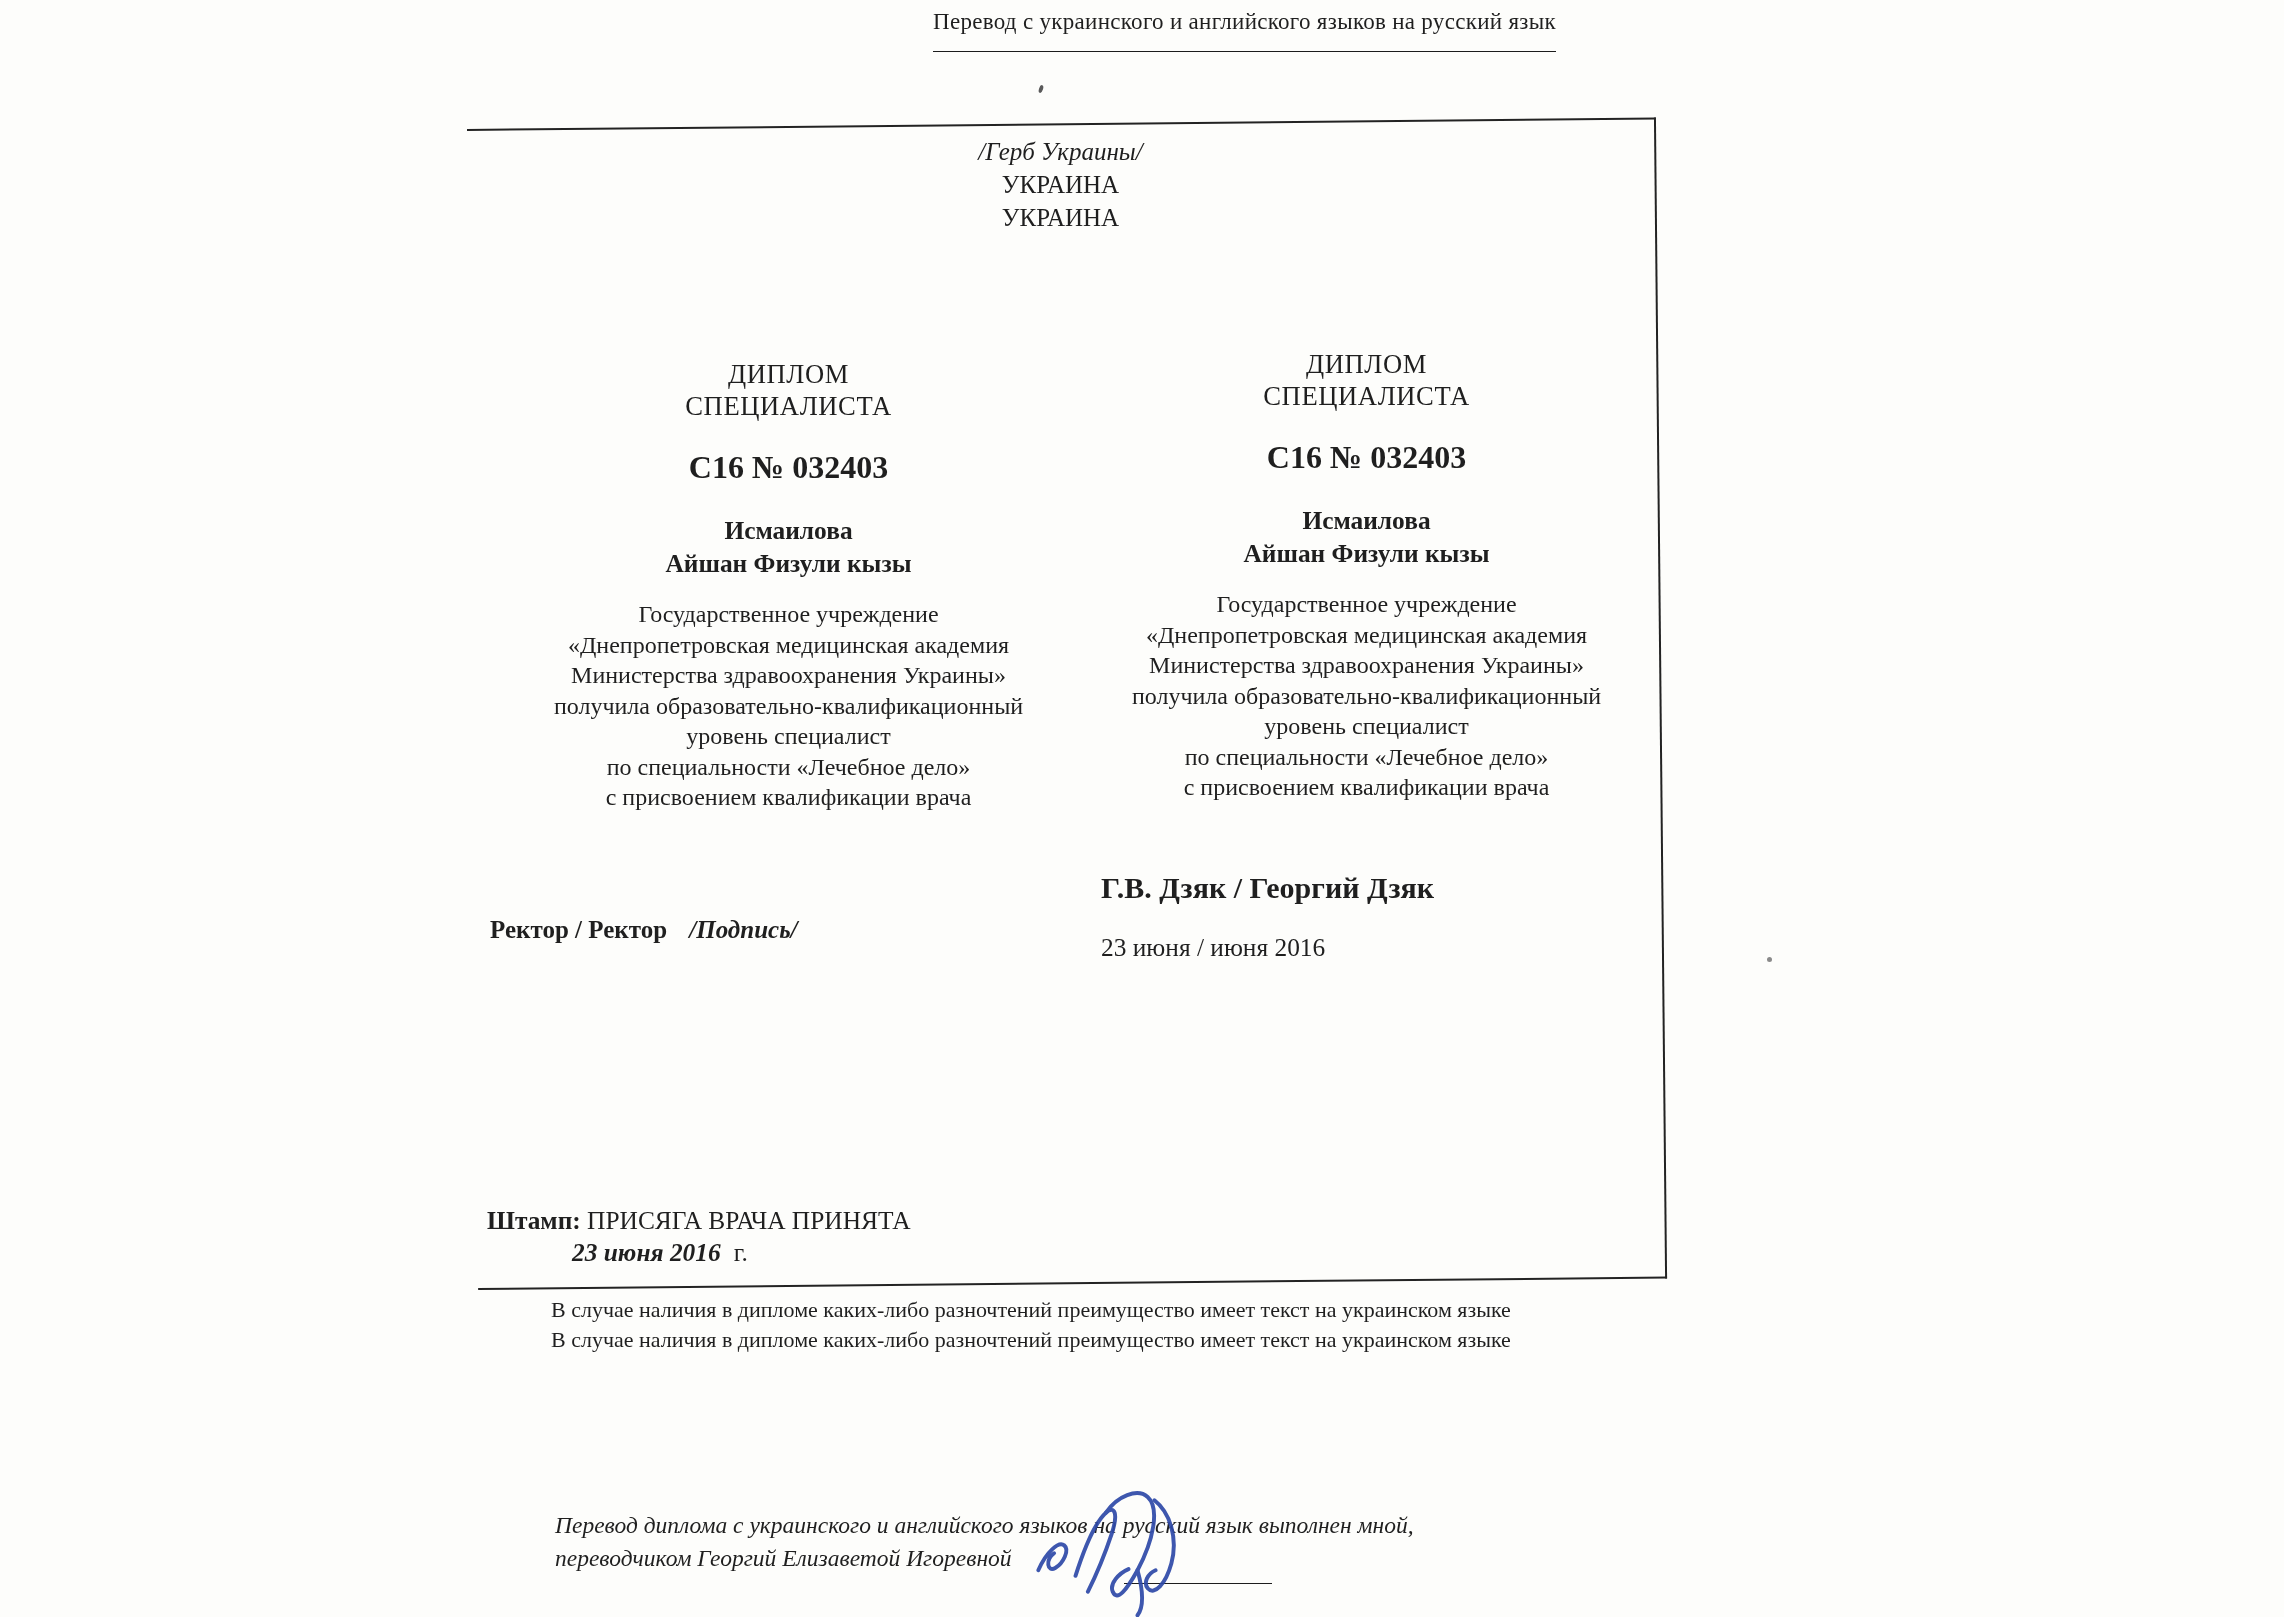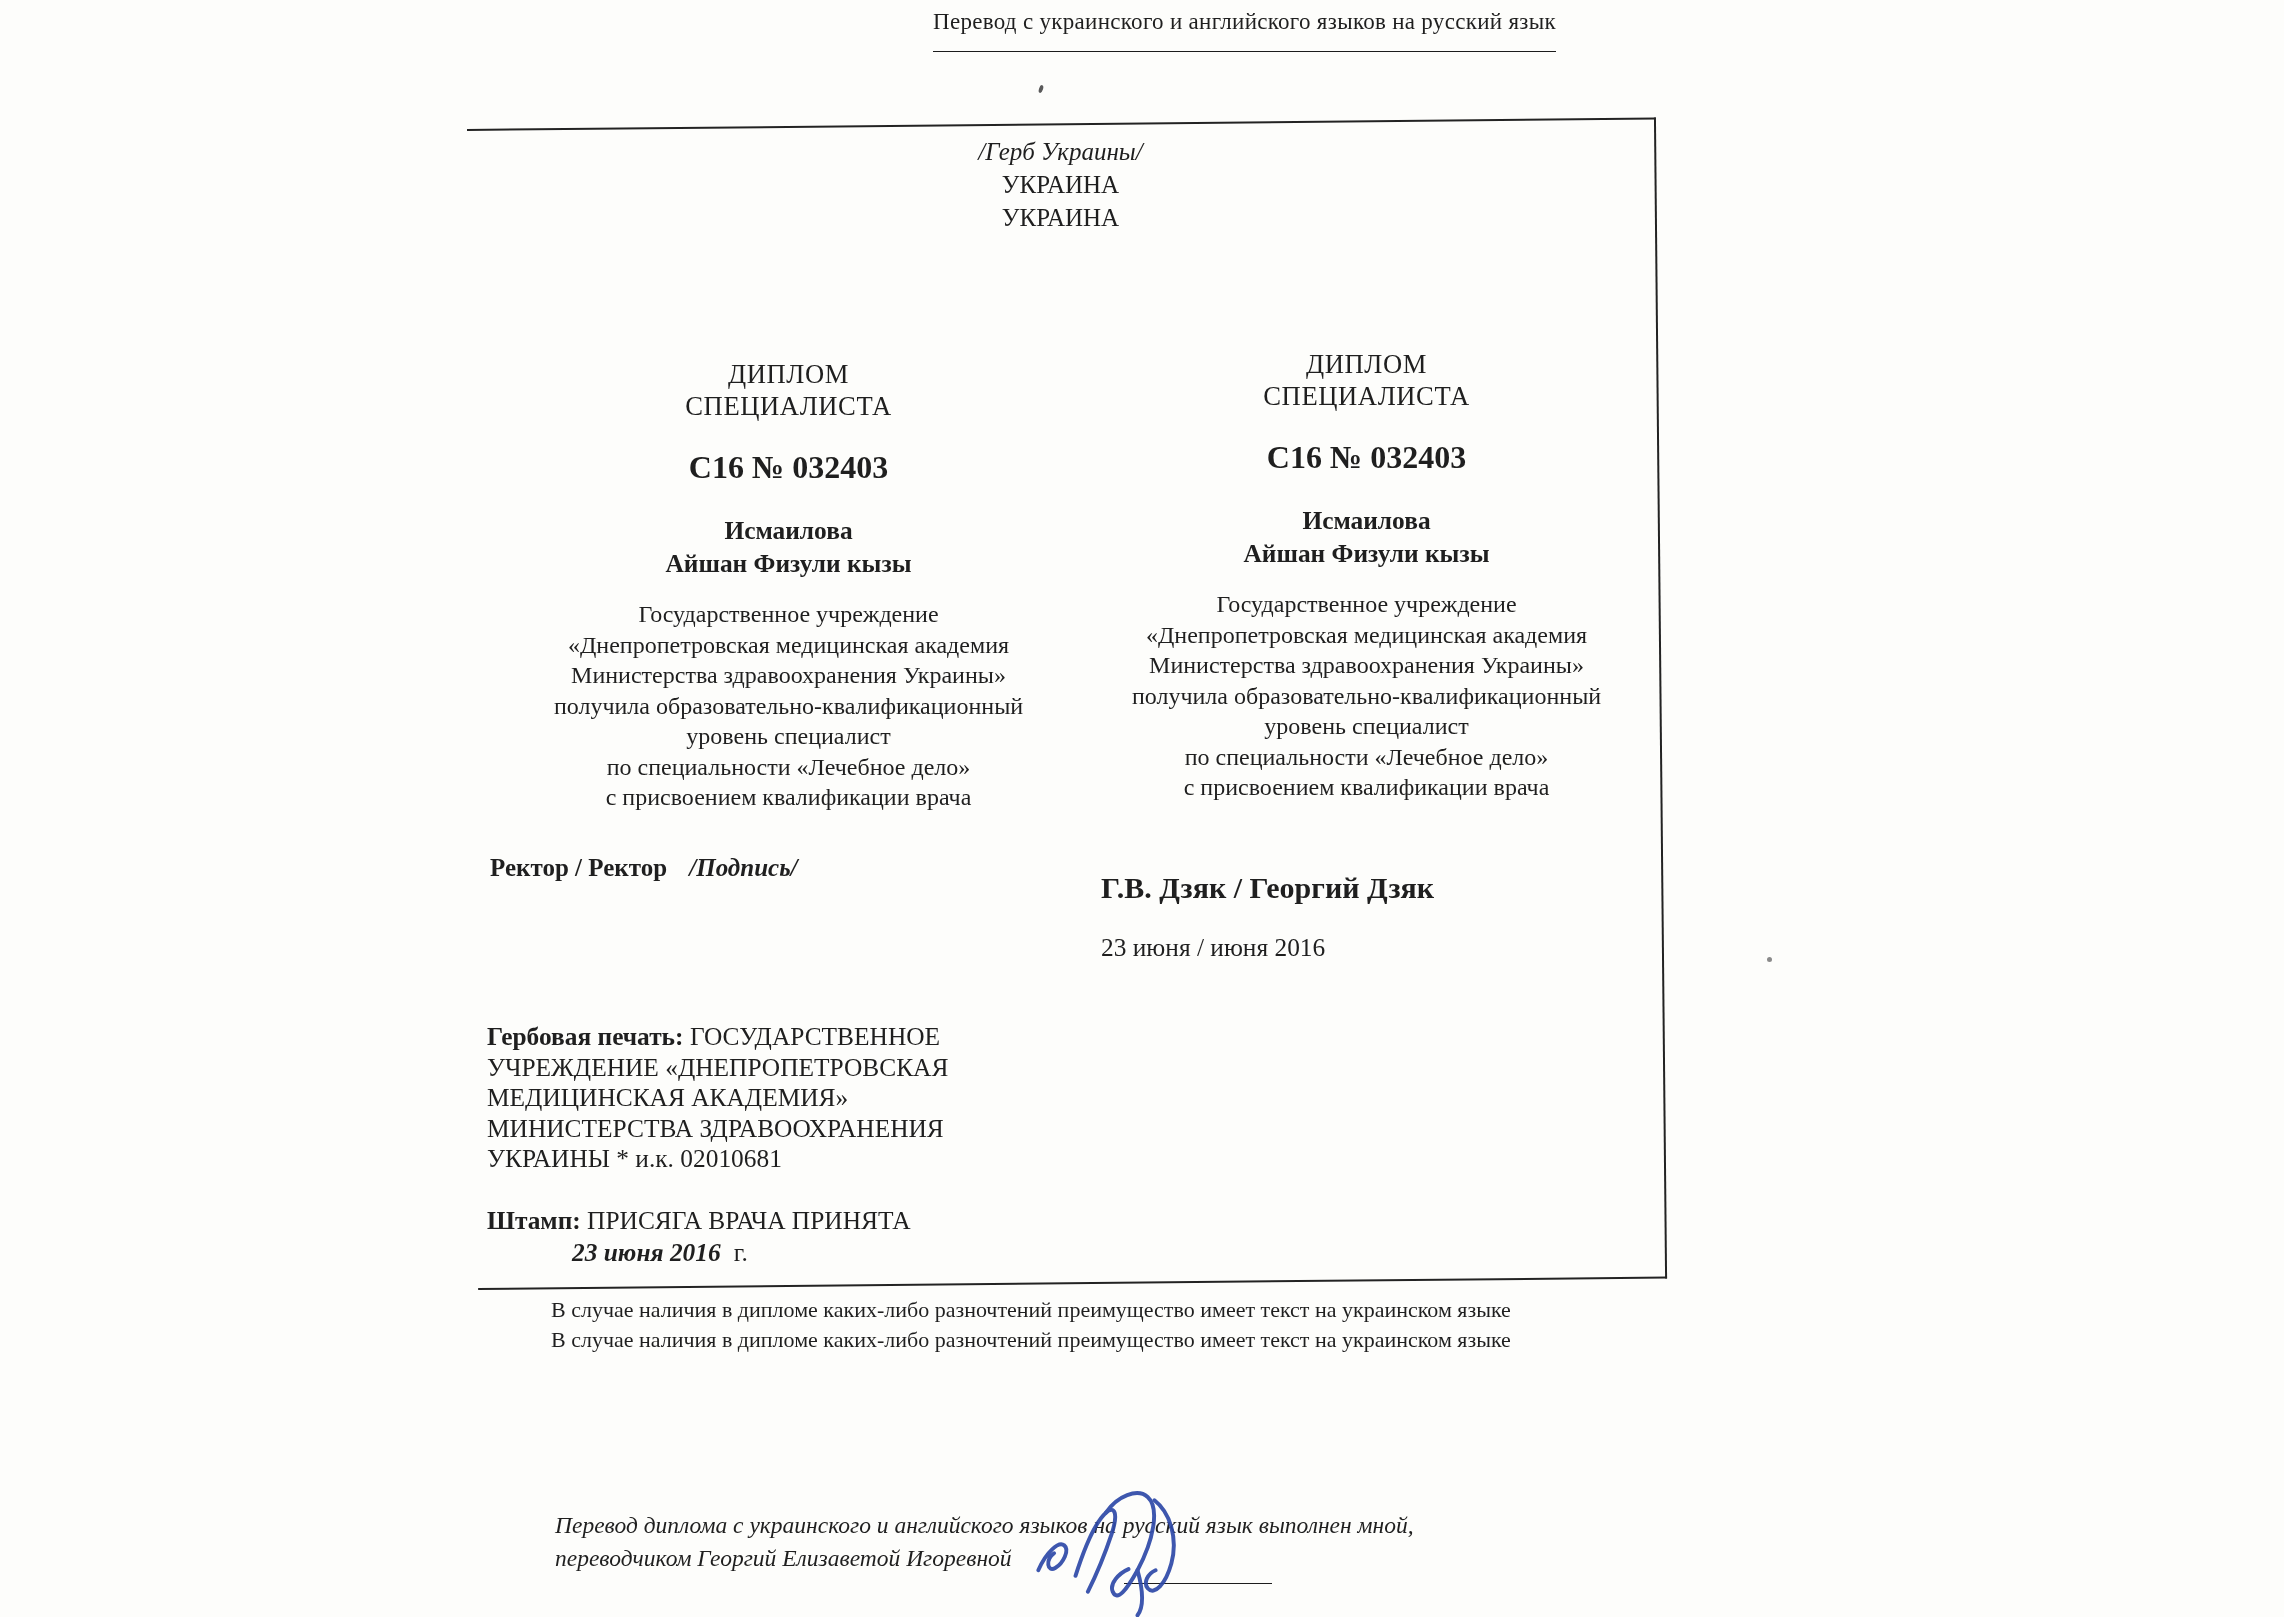--- a/index.html
+++ b/index.html
@@ -38,21 +38,21 @@
   .col-title{font-size:26.6px;font-weight:400;line-height:32px;letter-spacing:0.6px;}
   .col-num{font-size:32px;font-weight:700;}
   .col-name{font-size:25.4px;font-weight:700;line-height:33px;}
   .col-body{font-size:24px;line-height:30.5px;}
 
   .tl{left:503px;top:358px;}   .tr-{left:1081px;top:348px;}
   .nl{left:503px;top:449px;}   .nr{left:1081px;top:439px;}
   .hl{left:503px;top:514px;}   .hr{left:1081px;top:504px;}
   .bl{left:503px;top:599px;}  .br-{left:1081px;top:589px;}
 
-  .rector{left:490px;top:854px;font-size:25px;font-weight:700;white-space:nowrap;}
+  .rector{left:490px;top:916px;font-size:25px;font-weight:700;white-space:nowrap;}
   .rector .note{font-style:italic;margin-left:16px;}
   .dzyak{left:1101px;top:871px;font-size:30px;font-weight:700;white-space:nowrap;}
   .docdate{left:1101px;top:933px;font-size:25.4px;font-weight:400;white-space:nowrap;}
 
   .seal{left:487px;top:1021px;width:656px;font-size:25.4px;line-height:30.5px;}
   .seal .label{font-weight:700;}
 
   .stamp1{left:487px;top:1206px;font-size:25.4px;white-space:nowrap;}
   .stamp1 .label{font-weight:700;}
   .stamp2{left:572px;top:1238px;font-size:25.4px;white-space:nowrap;}
@@ -127,30 +127,20 @@
   </div>
 
   <div class="abs rector">
     <span>Ректор / Ректор</span>
     <span class="note">/Подпись/</span>
   </div>
 
   <div class="abs dzyak">Г.В. Дзяк / Георгий Дзяк</div>
   <div class="abs docdate">23 июня / июня 2016</div>
 
-  <div class="abs seal">
-    <div>
-      <span class="label">Гербовая печать:</span>
-      <span>ГОСУДАРСТВЕННОЕ</span>
-    </div>
-    <div>УЧРЕЖДЕНИЕ «ДНЕПРОПЕТРОВСКАЯ</div>
-    <div>МЕДИЦИНСКАЯ АКАДЕМИЯ»</div>
-    <div>МИНИСТЕРСТВА ЗДРАВООХРАНЕНИЯ</div>
-    <div>УКРАИНЫ * и.к. 02010681</div>
-  </div>
 
   <div class="abs stamp1">
     <span class="label">Штамп:</span>
     <span>ПРИСЯГА ВРАЧА ПРИНЯТА</span>
   </div>
   <div class="abs stamp2">
     <span class="sdate">23 июня 2016</span>
     <span class="suffix">г.</span>
   </div>
 

